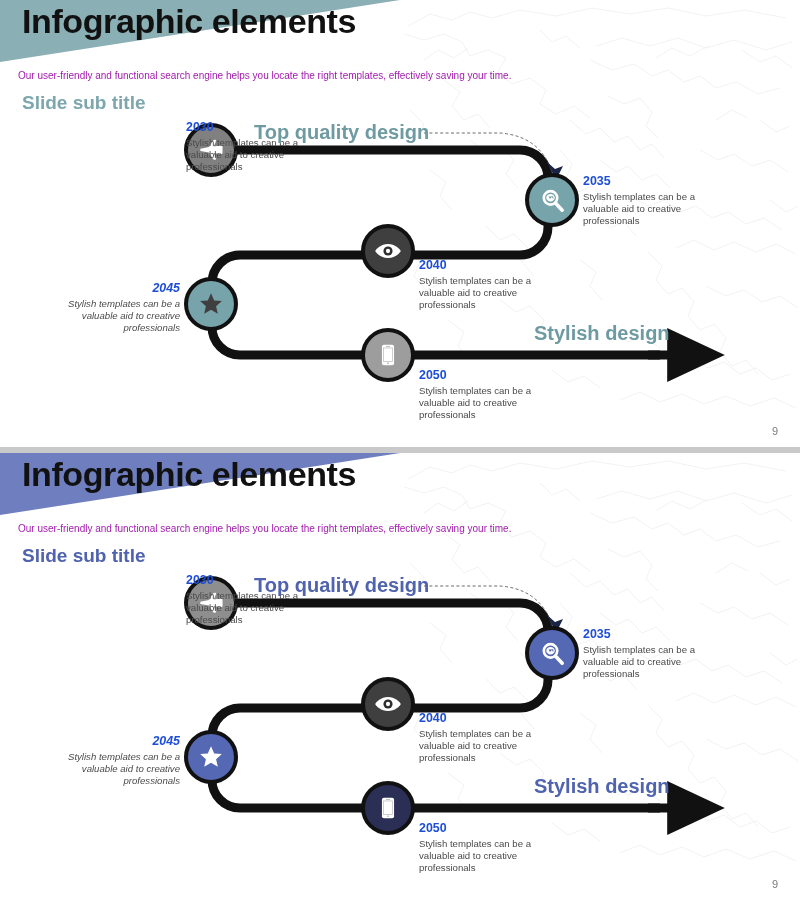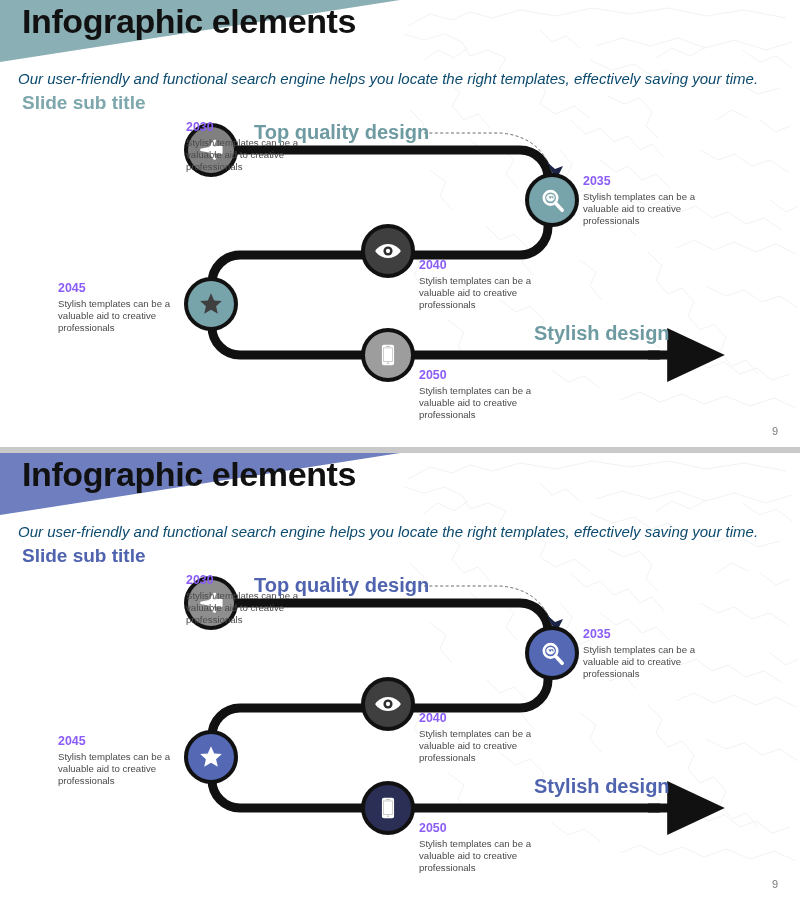--- a/index.html
+++ b/index.html
@@ -8,28 +8,28 @@
   .slide{position:relative;width:800px;height:447px;background:#ffffff;overflow:hidden;flex:none;}
 
   
   .map{position:absolute;inset:0;width:100%;height:100%;opacity:.30;pointer-events:none;}
 
   
   .wedge{position:absolute;top:0;left:0;width:400px;height:62px;pointer-events:none;}
 
   .title{position:absolute;left:22px;top:4px;font-size:34px;font-weight:bold;color:#111111;letter-spacing:-.4px;line-height:1;}
   .subtitle{position:absolute;left:22px;top:45px;font-size:19px;font-weight:bold;line-height:1;margin-top:48px;}
-  .lede{position:absolute;left:18px;top:70px;font-size:15px;color:#0c4a6e;line-height:1.2;white-space:nowrap;font-style:italic;}
+  .lede{position:absolute;left:18px;top:70px;font-size:10px;color:#a21caf;line-height:1.2;white-space:nowrap;}
   .pagenum{position:absolute;right:22px;bottom:10px;font-size:11px;color:#7b7b7b;}
 
   .canvas{position:absolute;left:0;top:0;width:800px;height:447px;}
 
   .cap{position:absolute;font-size:9.6px;color:#4a4a4a;line-height:1.28;}
-  .cap .yr{display:block;font-size:12.4px;font-weight:bold;color:#8b5cf6;margin-bottom:1px;}
-  .cap.r{}
+  .cap .yr{display:block;font-size:12.4px;font-weight:bold;color:#1d4ed8;margin-bottom:1px;}
+  .cap.r{text-align:right;font-style:italic;}
   .cap.l{text-align:left;}
 
   .banner{position:absolute;font-size:20px;font-weight:bold;line-height:1;}
 </style>
 </head>
 <body>
 
 <div class="deck">
   <section class="slide">
 

